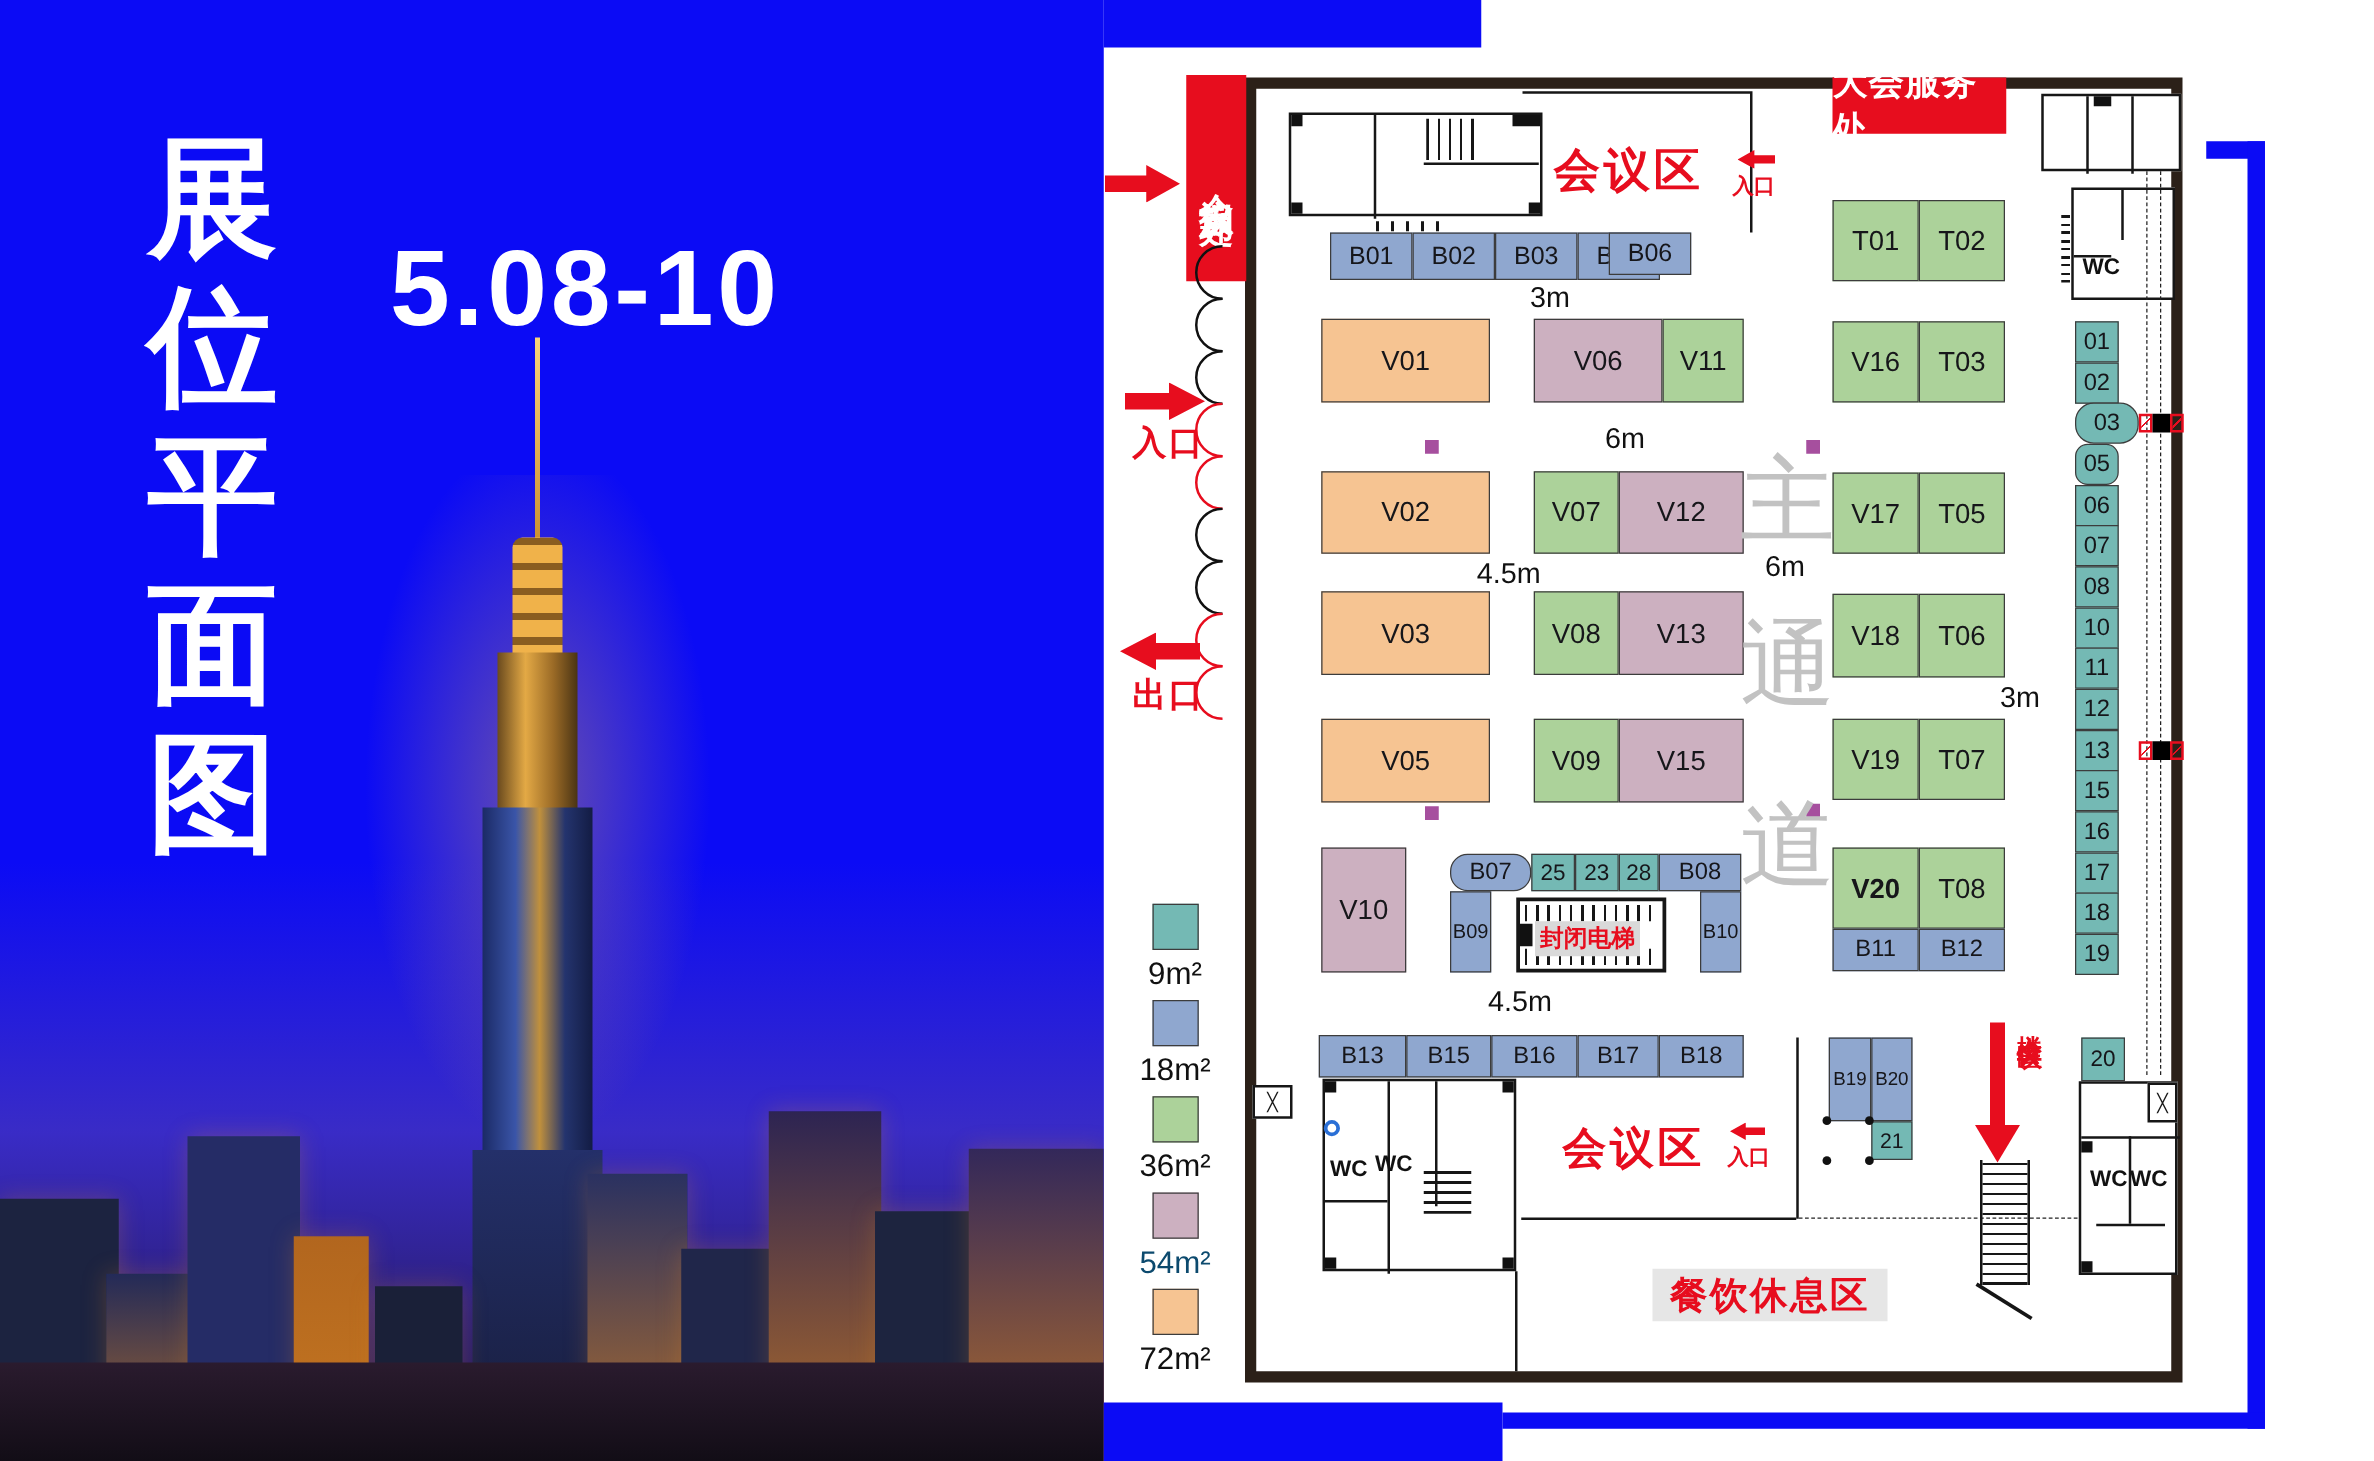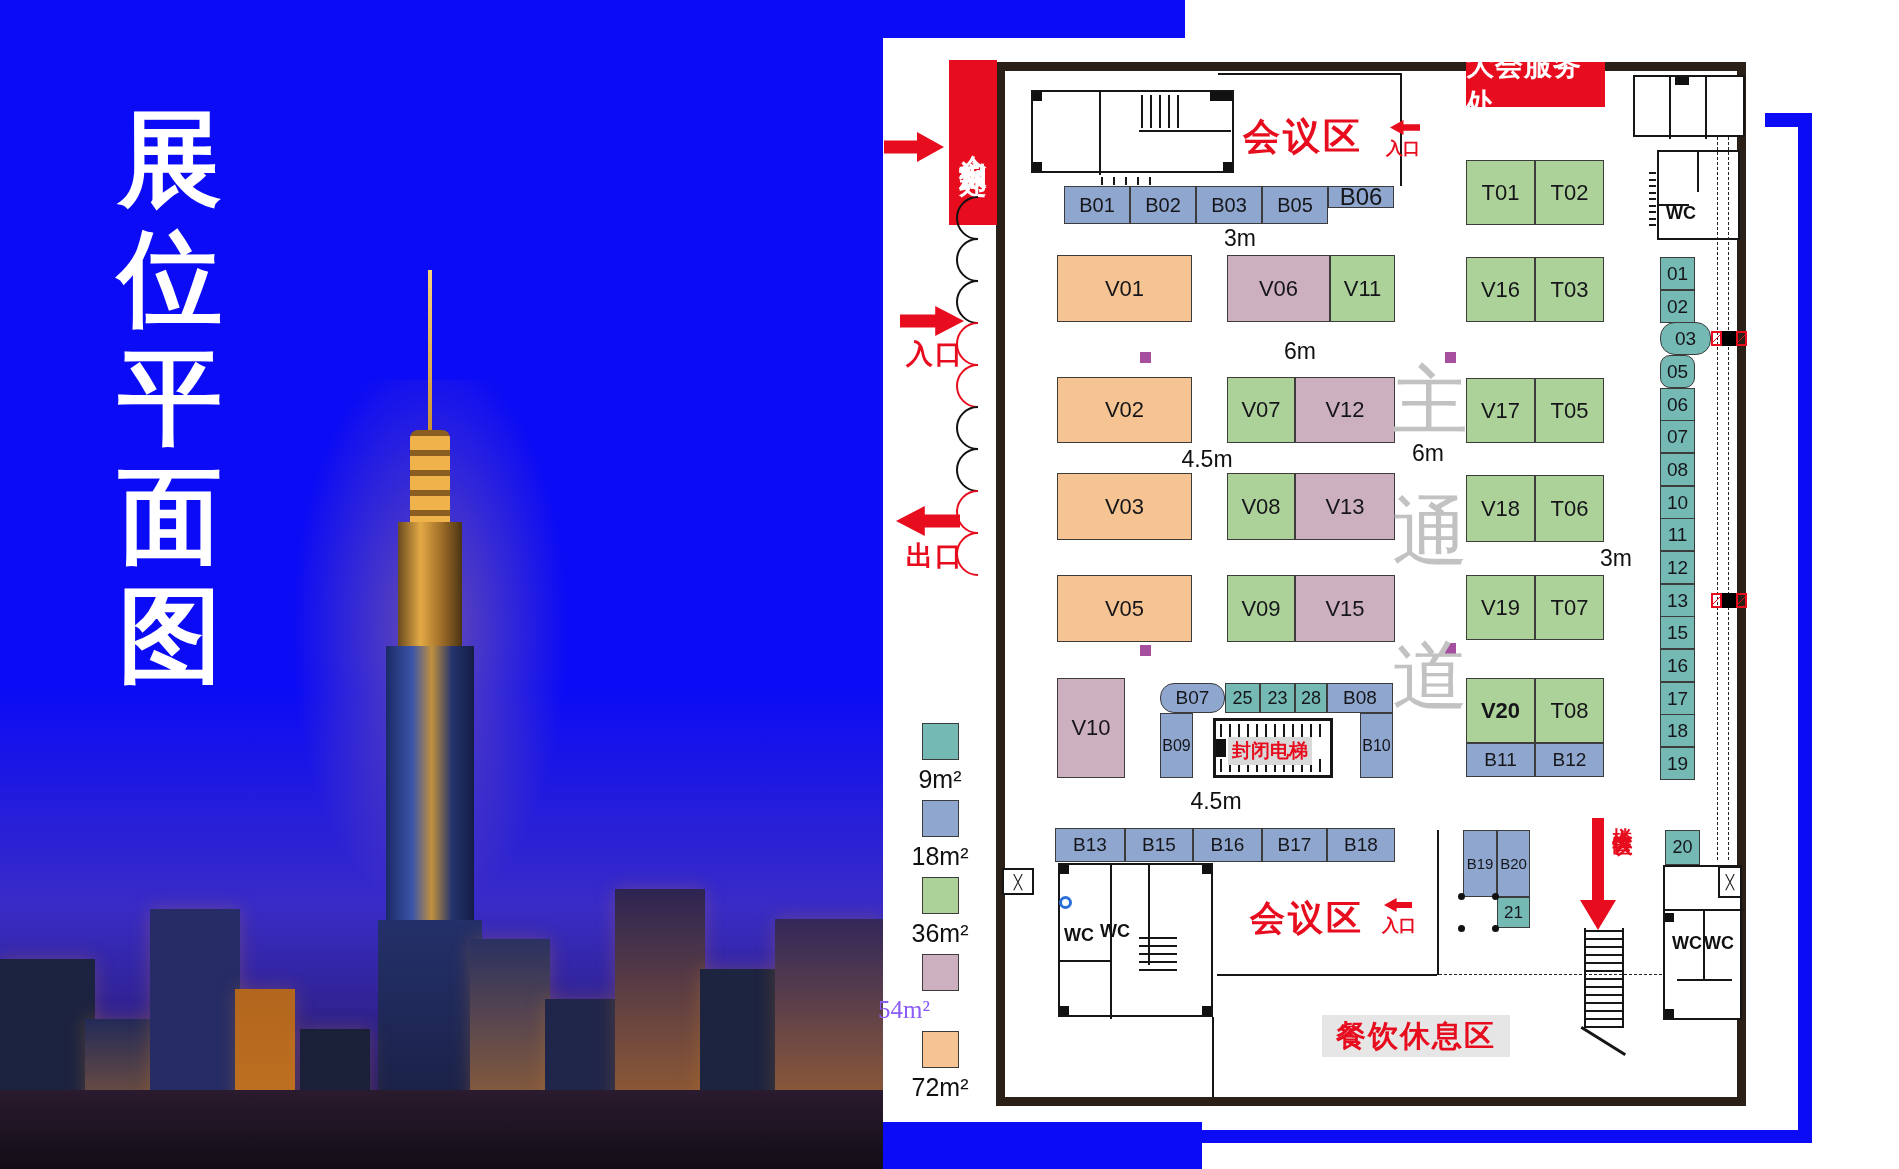--- a/index.html
+++ b/index.html
@@ -78,20 +78,21 @@
     <div class="abs" style="left:0;top:830px;width:883px;height:79px;background:linear-gradient(180deg,#2a1b2e,#120d16);"></div>
   </div>
 
   <div class="abs title-col" id="title-col" style="left:110px;top:100px;width:120px;">
       <span>展</span>
       <span>位</span>
       <span>平</span>
       <span>面</span>
       <span>图</span>
     </div>
+  <div class="abs date" style="left:312px;top:182px;">5.08-10</div>
 
   <div class="abs blue" style="left:1765px;top:113px;width:47px;height:14px;"></div>
   <div class="abs blue" style="left:1798px;top:113px;width:14px;height:1030px;"></div>
   <div class="abs blue" style="left:1202px;top:1130px;width:610px;height:13px;"></div>
   <div class="abs blue" style="left:883px;top:1122px;width:319px;height:47px;"></div>
 
   <div class="abs wallbox" style="left:996px;top:62px;width:750px;height:1044px;"></div>
 
   <div class="abs redband vtext" style="left:949px;top:60px;width:48px;height:165px;font-size:27px;">会议报到处</div>
   <div class="arrow a-right" style="left:884px;top:132px;width:60px;height:30px;"></div>
@@ -156,21 +157,21 @@
   <div class="arrow a-right" style="left:900px;top:306px;width:64px;height:30px;"></div>
   <div class="abs redtxt" style="left:906px;top:336px;font-size:27px;letter-spacing:2px;">入口</div>
   <div class="arrow a-left" style="left:896px;top:506px;width:64px;height:30px;"></div>
   <div class="abs redtxt" style="left:906px;top:538px;font-size:27px;letter-spacing:2px;">出口</div>
 
   <div id="booth-layer">
       <div class="booth s18" style="left: 1064px; top: 186px; width: 66px; height: 38px; font-size: 20px;">B01</div>
       <div class="booth s18" style="left: 1130px; top: 186px; width: 66px; height: 38px; font-size: 20px;">B02</div>
       <div class="booth s18" style="left: 1196px; top: 186px; width: 66px; height: 38px; font-size: 20px;">B03</div>
       <div class="booth s18" style="left: 1262px; top: 186px; width: 66px; height: 38px; font-size: 20px;">B05</div>
-      <div class="booth s18" style="left: 1328px; top: 186px; width: 66px; height: 22px; font-size: 24px;">B06</div>
+      <div class="booth s18" style="left: 1287px; top: 186px; width: 66px; height: 34px; font-size: 20px;">B06</div>
       <div class="booth s72" style="left: 1057px; top: 255px; width: 135px; height: 67px; font-size: 22px;">V01</div>
       <div class="booth s72" style="left: 1057px; top: 377px; width: 135px; height: 66px; font-size: 22px;">V02</div>
       <div class="booth s72" style="left: 1057px; top: 473px; width: 135px; height: 67px; font-size: 22px;">V03</div>
       <div class="booth s72" style="left: 1057px; top: 575px; width: 135px; height: 67px; font-size: 22px;">V05</div>
       <div class="booth s54" style="left: 1057px; top: 678px; width: 68px; height: 100px; font-size: 22px;">V10</div>
       <div class="booth s54" style="left: 1227px; top: 255px; width: 103px; height: 67px; font-size: 22px;">V06</div>
       <div class="booth s36" style="left: 1330px; top: 255px; width: 65px; height: 67px; font-size: 22px;">V11</div>
       <div class="booth s36" style="left: 1227px; top: 377px; width: 68px; height: 66px; font-size: 22px;">V07</div>
       <div class="booth s54" style="left: 1295px; top: 377px; width: 100px; height: 66px; font-size: 22px;">V12</div>
       <div class="booth s36" style="left: 1227px; top: 473px; width: 68px; height: 67px; font-size: 22px;">V08</div>
@@ -302,18 +303,18 @@
   <div class="xbox" style="left:1718px;top:866px;width:24px;height:32px;">╳</div>
 
   <div id="legend-layer">
       <div class="booth s9" style="left: 922px; top: 723px; width: 37px; height: 37px;"></div>
       <div class="abs" style="left: 940px; top: 765px; transform: translateX(-50%); font-size: 25px; color: rgb(17, 17, 17);">9m²</div>
       <div class="booth s18" style="left: 922px; top: 800px; width: 37px; height: 37px;"></div>
       <div class="abs" style="left: 940px; top: 842px; transform: translateX(-50%); font-size: 25px; color: rgb(17, 17, 17);">18m²</div>
       <div class="booth s36" style="left: 922px; top: 877px; width: 37px; height: 37px;"></div>
       <div class="abs" style="left: 940px; top: 919px; transform: translateX(-50%); font-size: 25px; color: rgb(17, 17, 17);">36m²</div>
       <div class="booth s54" style="left: 922px; top: 954px; width: 37px; height: 37px;"></div>
-      <div class="abs" style="left: 904px; top: 996px; transform: translateX(-50%); font-size: 25px; color: #8b5cf6; font-family: Liberation Serif, serif;">54m²</div>
+      <div class="abs" style="left: 940px; top: 996px; transform: translateX(-50%); font-size: 25px; color: #0c4a6e;">54m²</div>
       <div class="booth s72" style="left: 922px; top: 1031px; width: 37px; height: 37px;"></div>
       <div class="abs" style="left: 940px; top: 1073px; transform: translateX(-50%); font-size: 25px; color: rgb(17, 17, 17);">72m²</div>
     </div>
 
 </div>
 
 </body></html>

